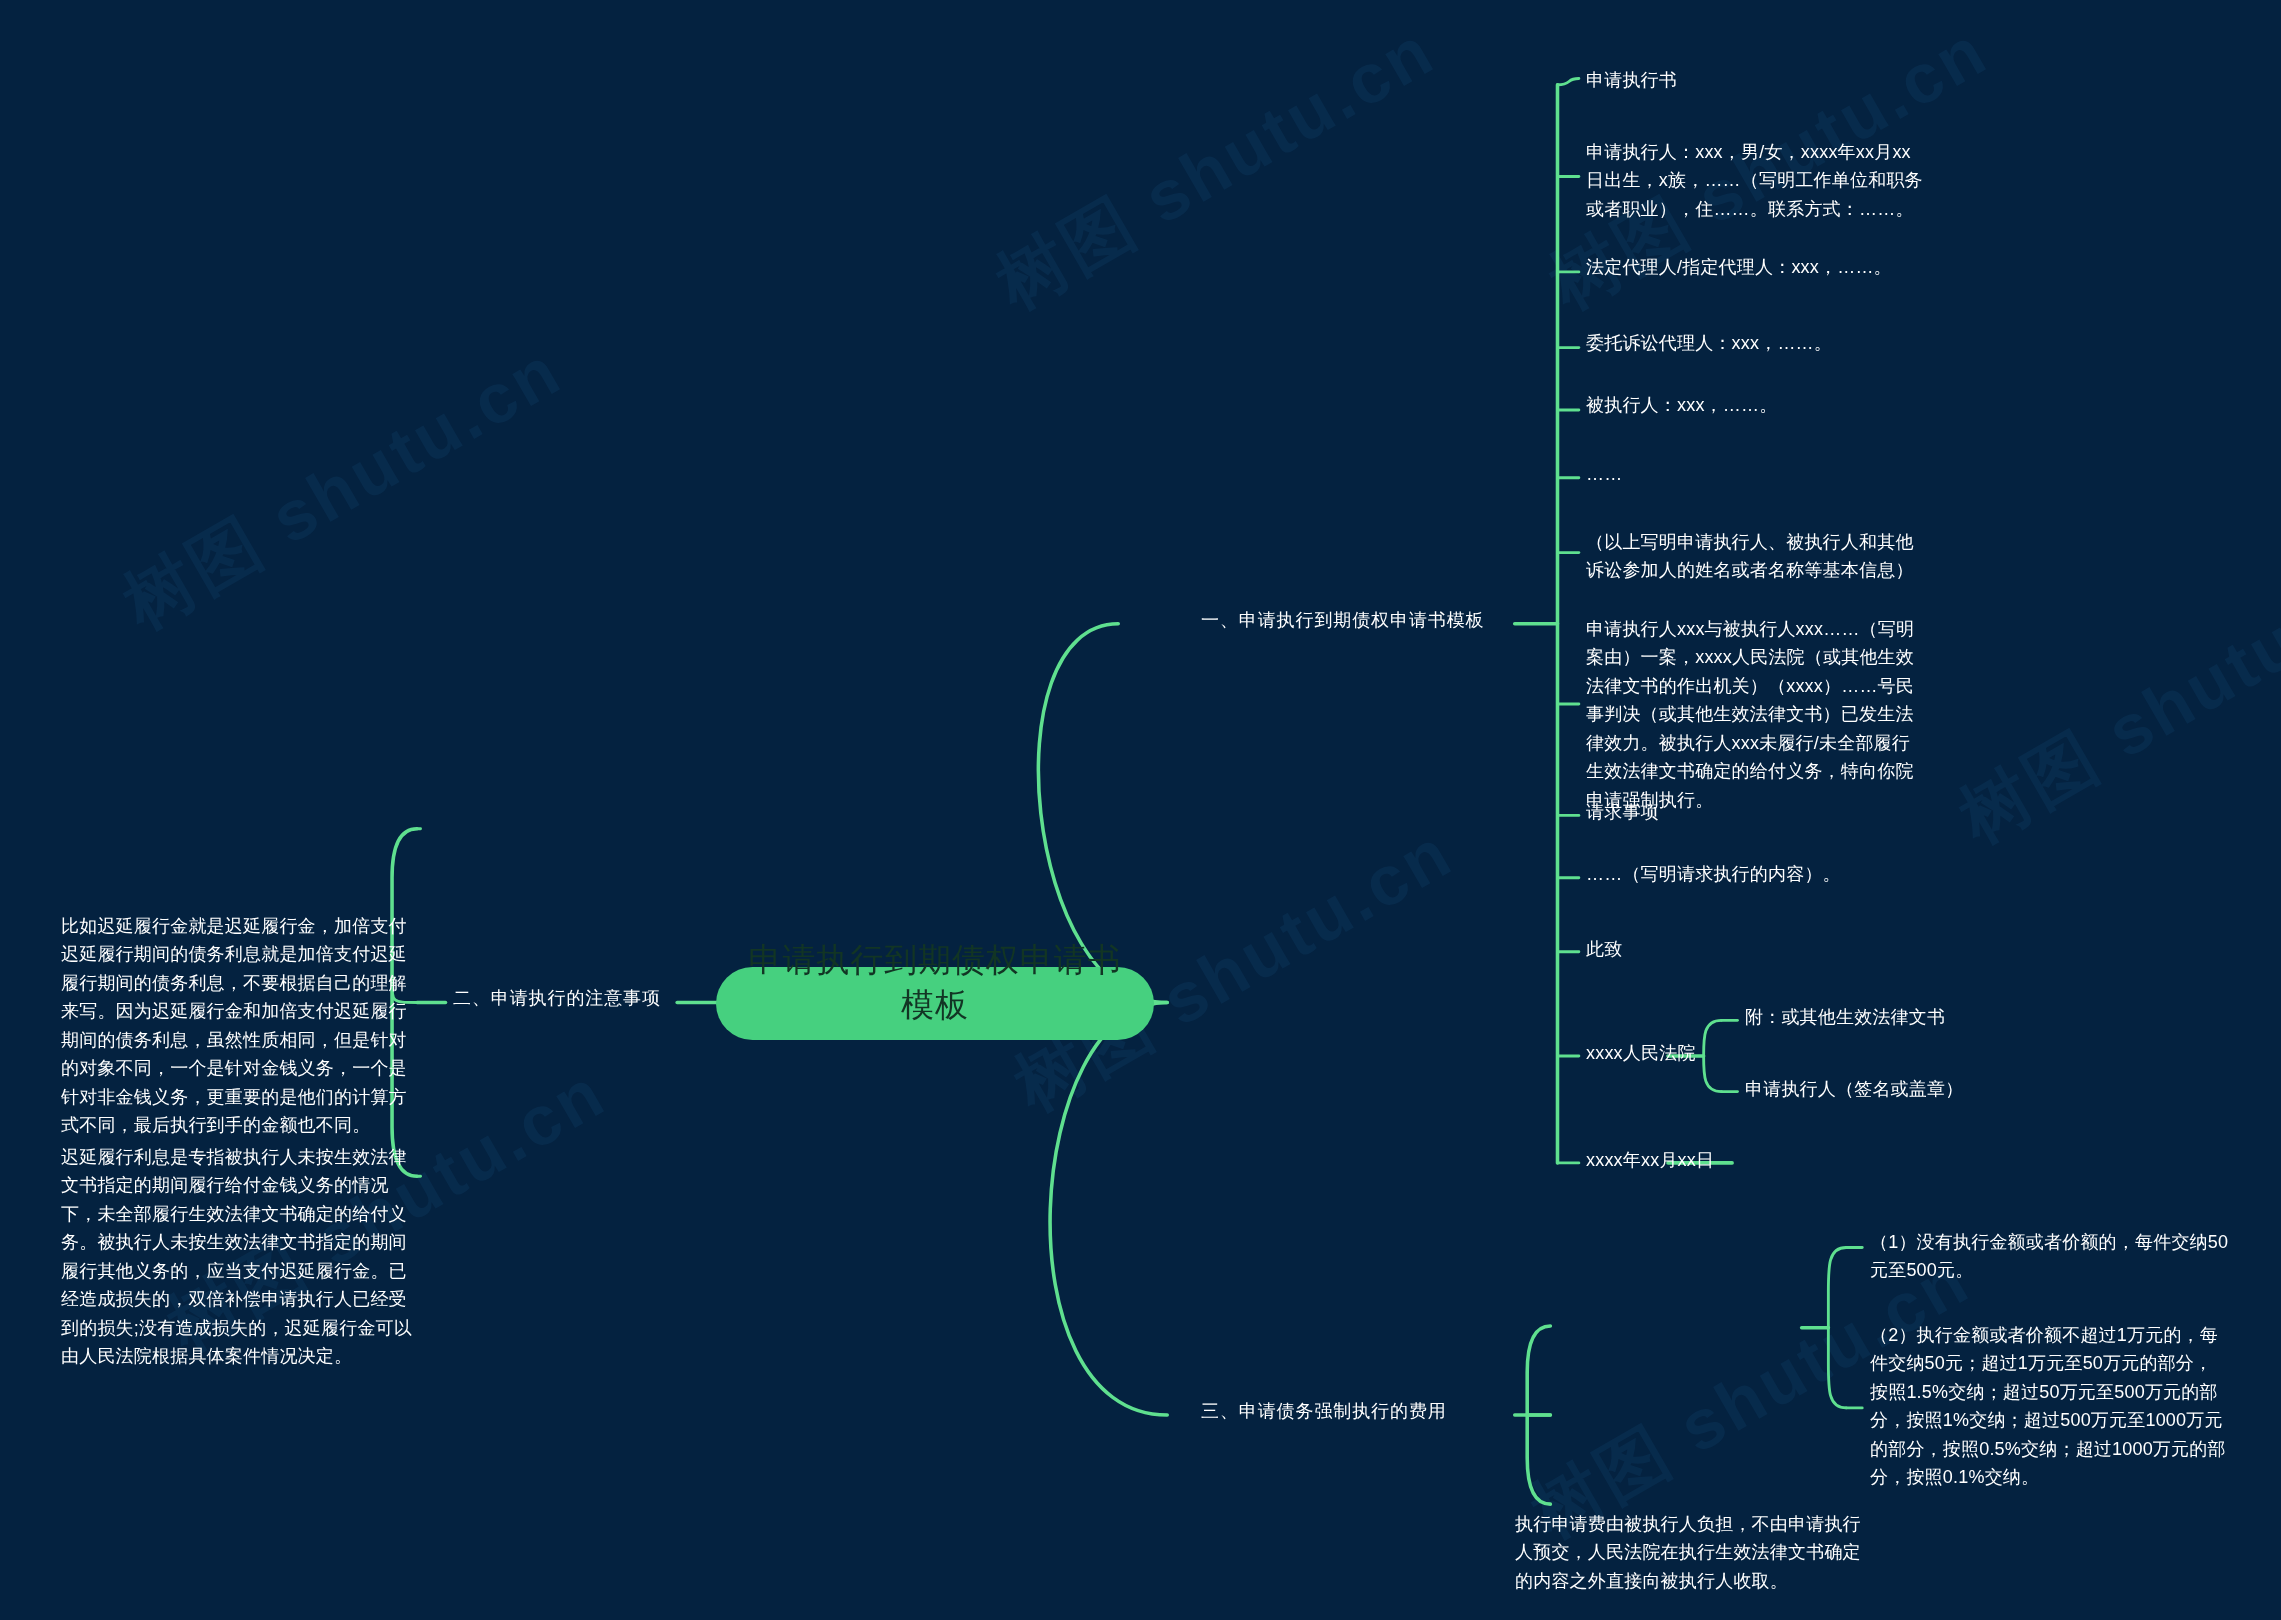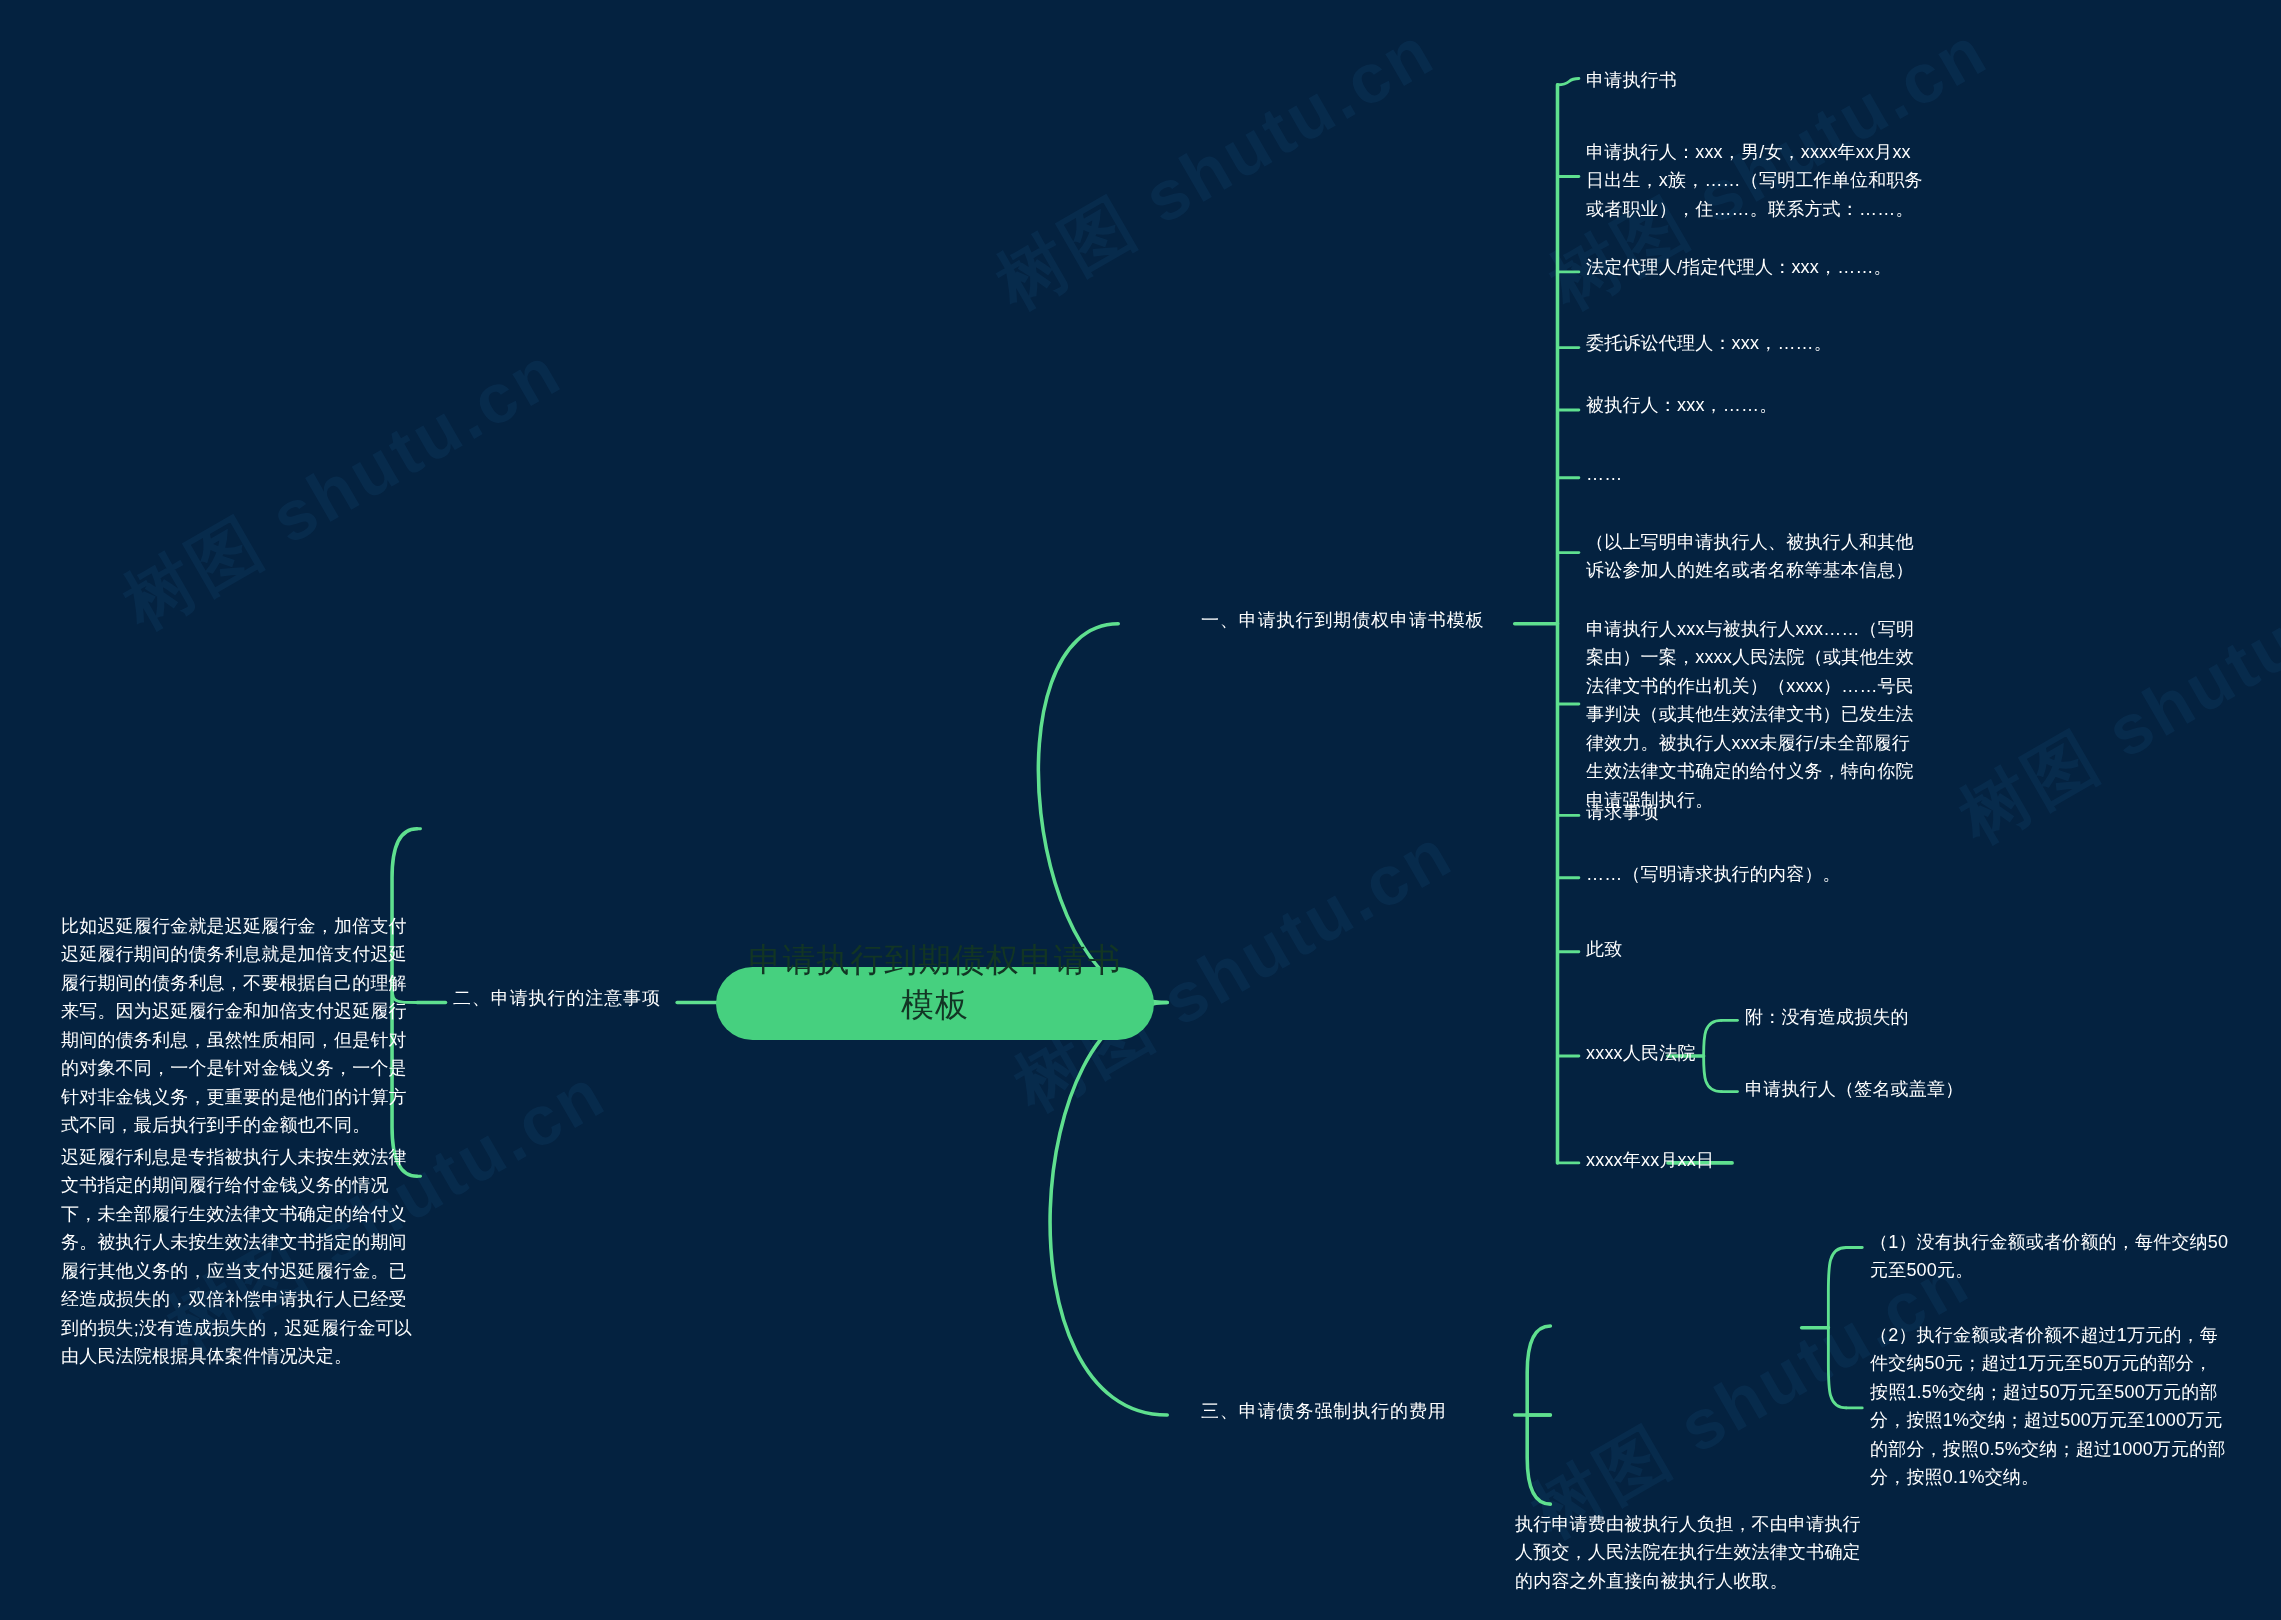--- a/index.html
+++ b/index.html
@@ -157,21 +157,21 @@
   <div class="node leaf nowrap" style="left:1586px; top:860px; width:374px;">
     <span>……（写明请求执行的内容）。</span></div>
 
   <div class="node leaf nowrap" style="left:1586px; top:935px; width:178px;">
     <span>此致</span></div>
 
   <div class="node leaf nowrap" style="left:1586px; top:1039px; width:178px;">
     <span>xxxx人民法院</span></div>
 
   <div class="node leaf nowrap" style="left:1745px; top:1003px; width:294px;">
-    <span>附：没有造成损失的</span></div>
+    <span>附：或其他生效法律文书</span></div>
 
   <div class="node leaf nowrap" style="left:1745px; top:1075px; width:339px;">
     <span>申请执行人（签名或盖章）</span></div>
 
   <div class="node leaf nowrap" style="left:1586px; top:1146px; width:223px;">
     <span>xxxx年xx月xx日</span></div>
 
 
   <div class="node leaf" style="left:49px; top:912px; width:355px;margin-left:12px;">
     <span>比如迟延履行金就是迟延履行金，加倍支付迟延履行期间的债务利息就是加倍支付迟延履行期间的债务利息，不要根据自己的理解来写。因为迟延履行金和加倍支付迟延履行期间的债务利息，虽然性质相同，但是针对的对象不同，一个是针对金钱义务，一个是针对非金钱义务，更重要的是他们的计算方式不同，最后执行到手的金额也不同。</span></div>

